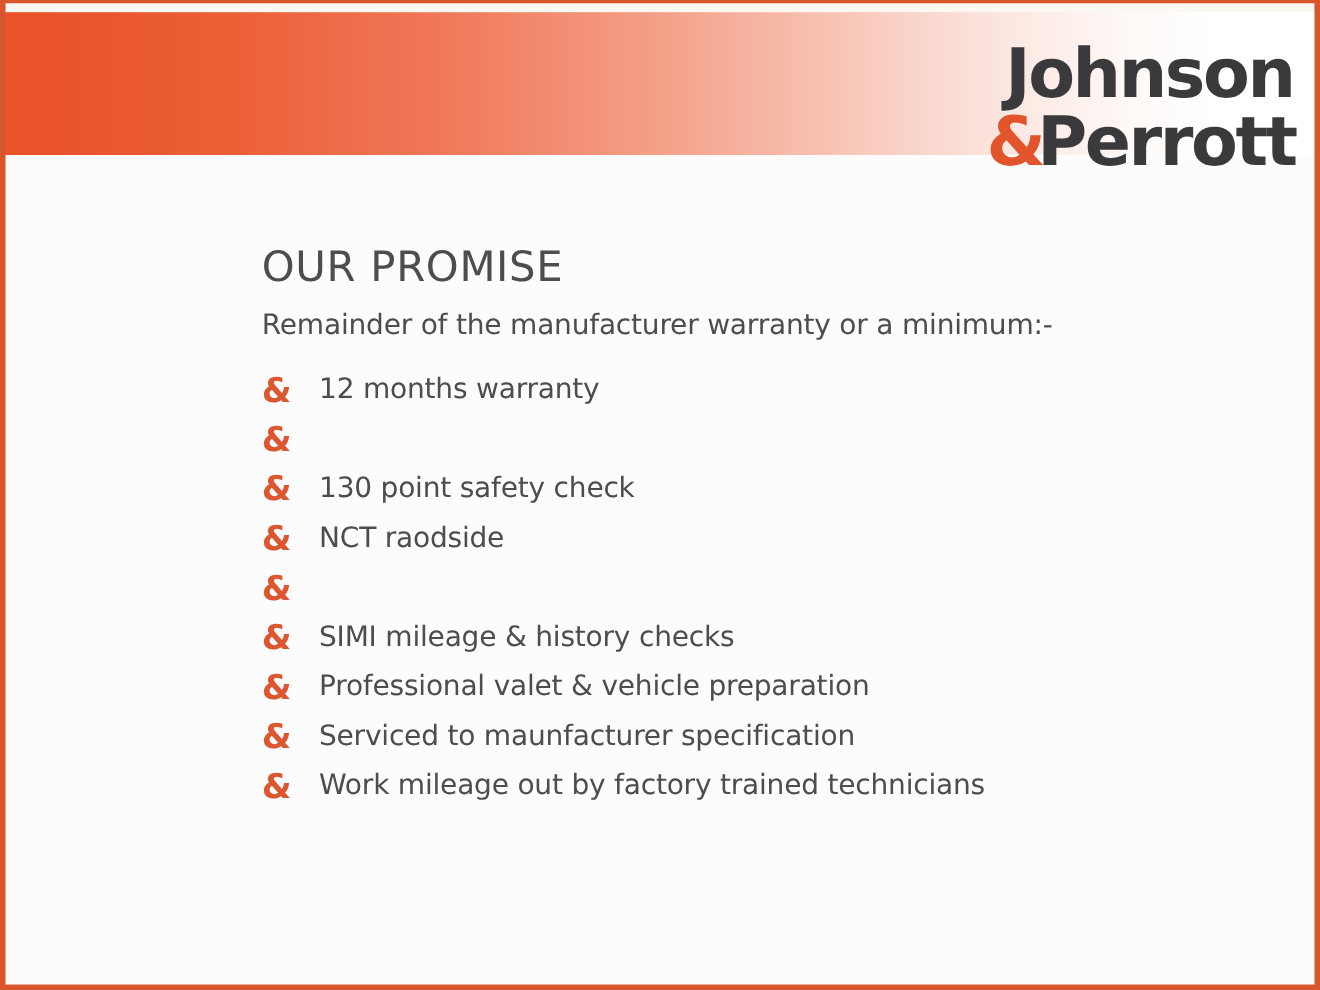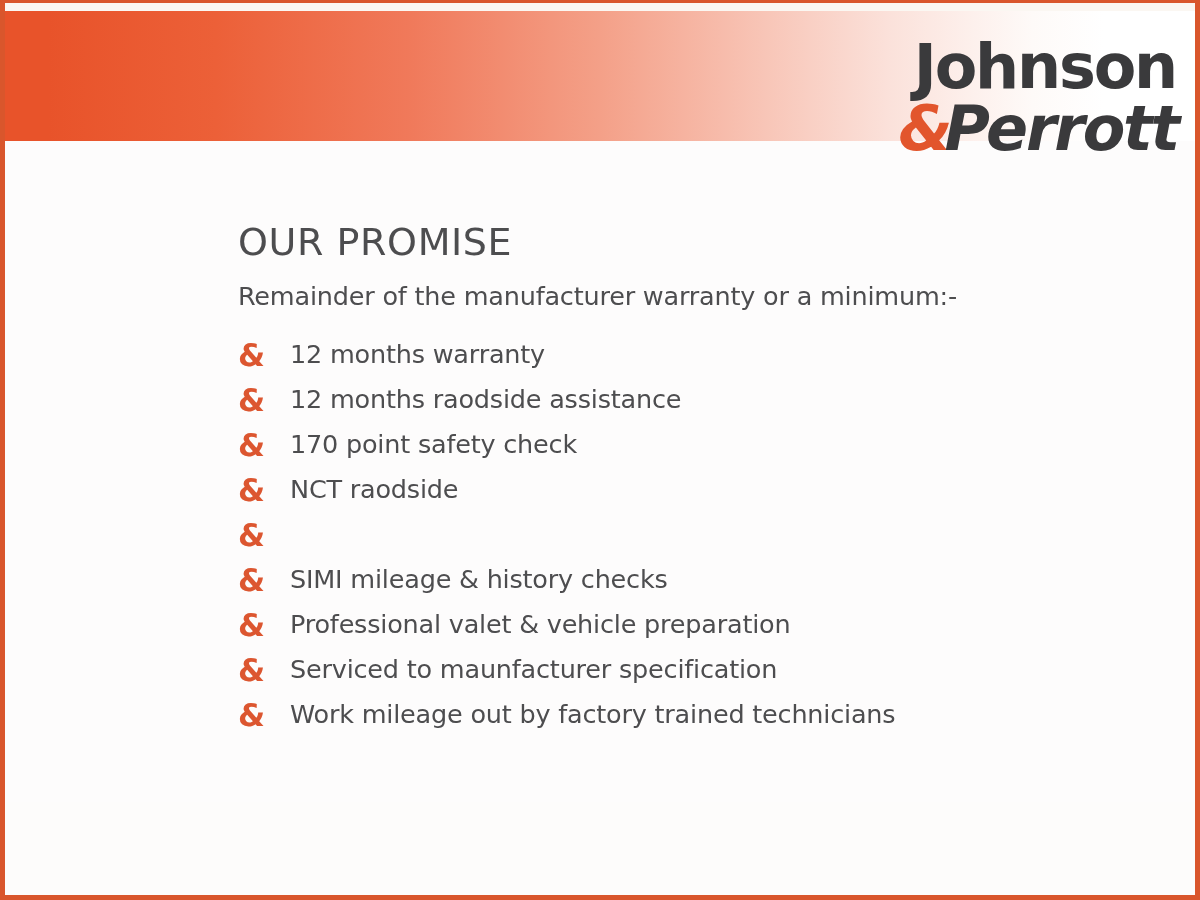--- a/index.html
+++ b/index.html
@@ -85,21 +85,20 @@
     font-weight: bold;
     font-size: 62px;
     letter-spacing: -2.2px;
     color: #3a3a3c;
     white-space: nowrap;
     display: block;
   }
   .logo-line-1 { padding-right: 2px; margin-top: 30px; }
   .logo-line-2 {
     margin-top: 4px;
-    font-style: italic;
   }
   .logo-amp {
     color: #e2552c;
     font-family: "DejaVu Sans", sans-serif;
     font-weight: bold;
     font-size: 62px;
     letter-spacing: -6px;
     margin-right: -2px;
   }
 
@@ -199,26 +198,25 @@
 
       <ul class="promise-list">
 
         <li class="promise-item">
           <span class="bullet-amp">&amp;</span>
           <span class="item-text">12 months warranty</span>
         </li>
 
         <li class="promise-item">
           <span class="bullet-amp">&amp;</span>
-          <span class="item-text">12 months raodside assistance</span>
-        </li>
-
-        <li class="promise-item">
-          <span class="bullet-amp">&amp;</span>
-          <span class="item-text">170 point safety check</span>
+        </li>
+
+        <li class="promise-item">
+          <span class="bullet-amp">&amp;</span>
+          <span class="item-text">130 point safety check</span>
         </li>
 
         <li class="promise-item">
           <span class="bullet-amp">&amp;</span>
           <span class="item-text">NCT raodside</span>
         </li>
 
         <li class="promise-item">
           <span class="bullet-amp">&amp;</span>
         </li>

